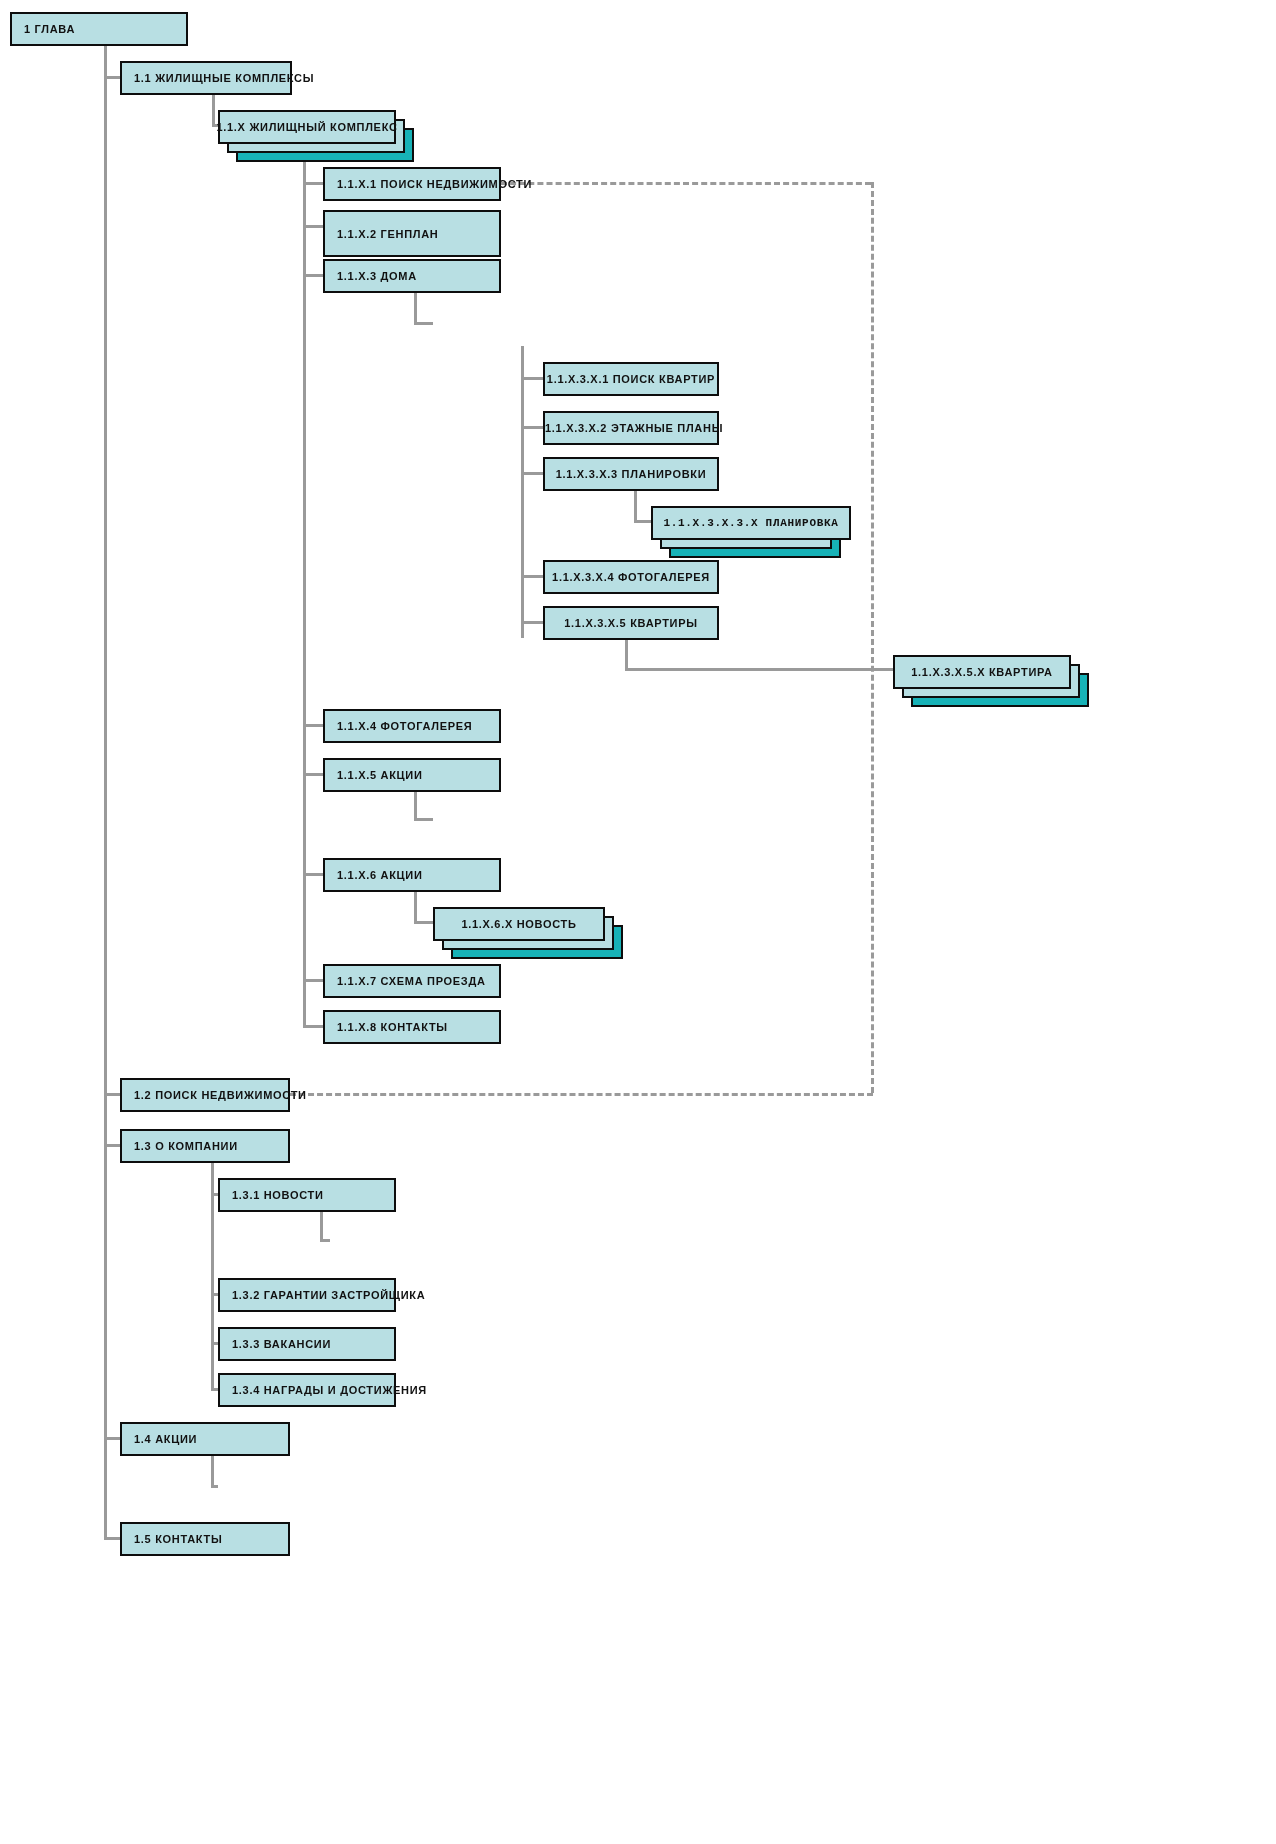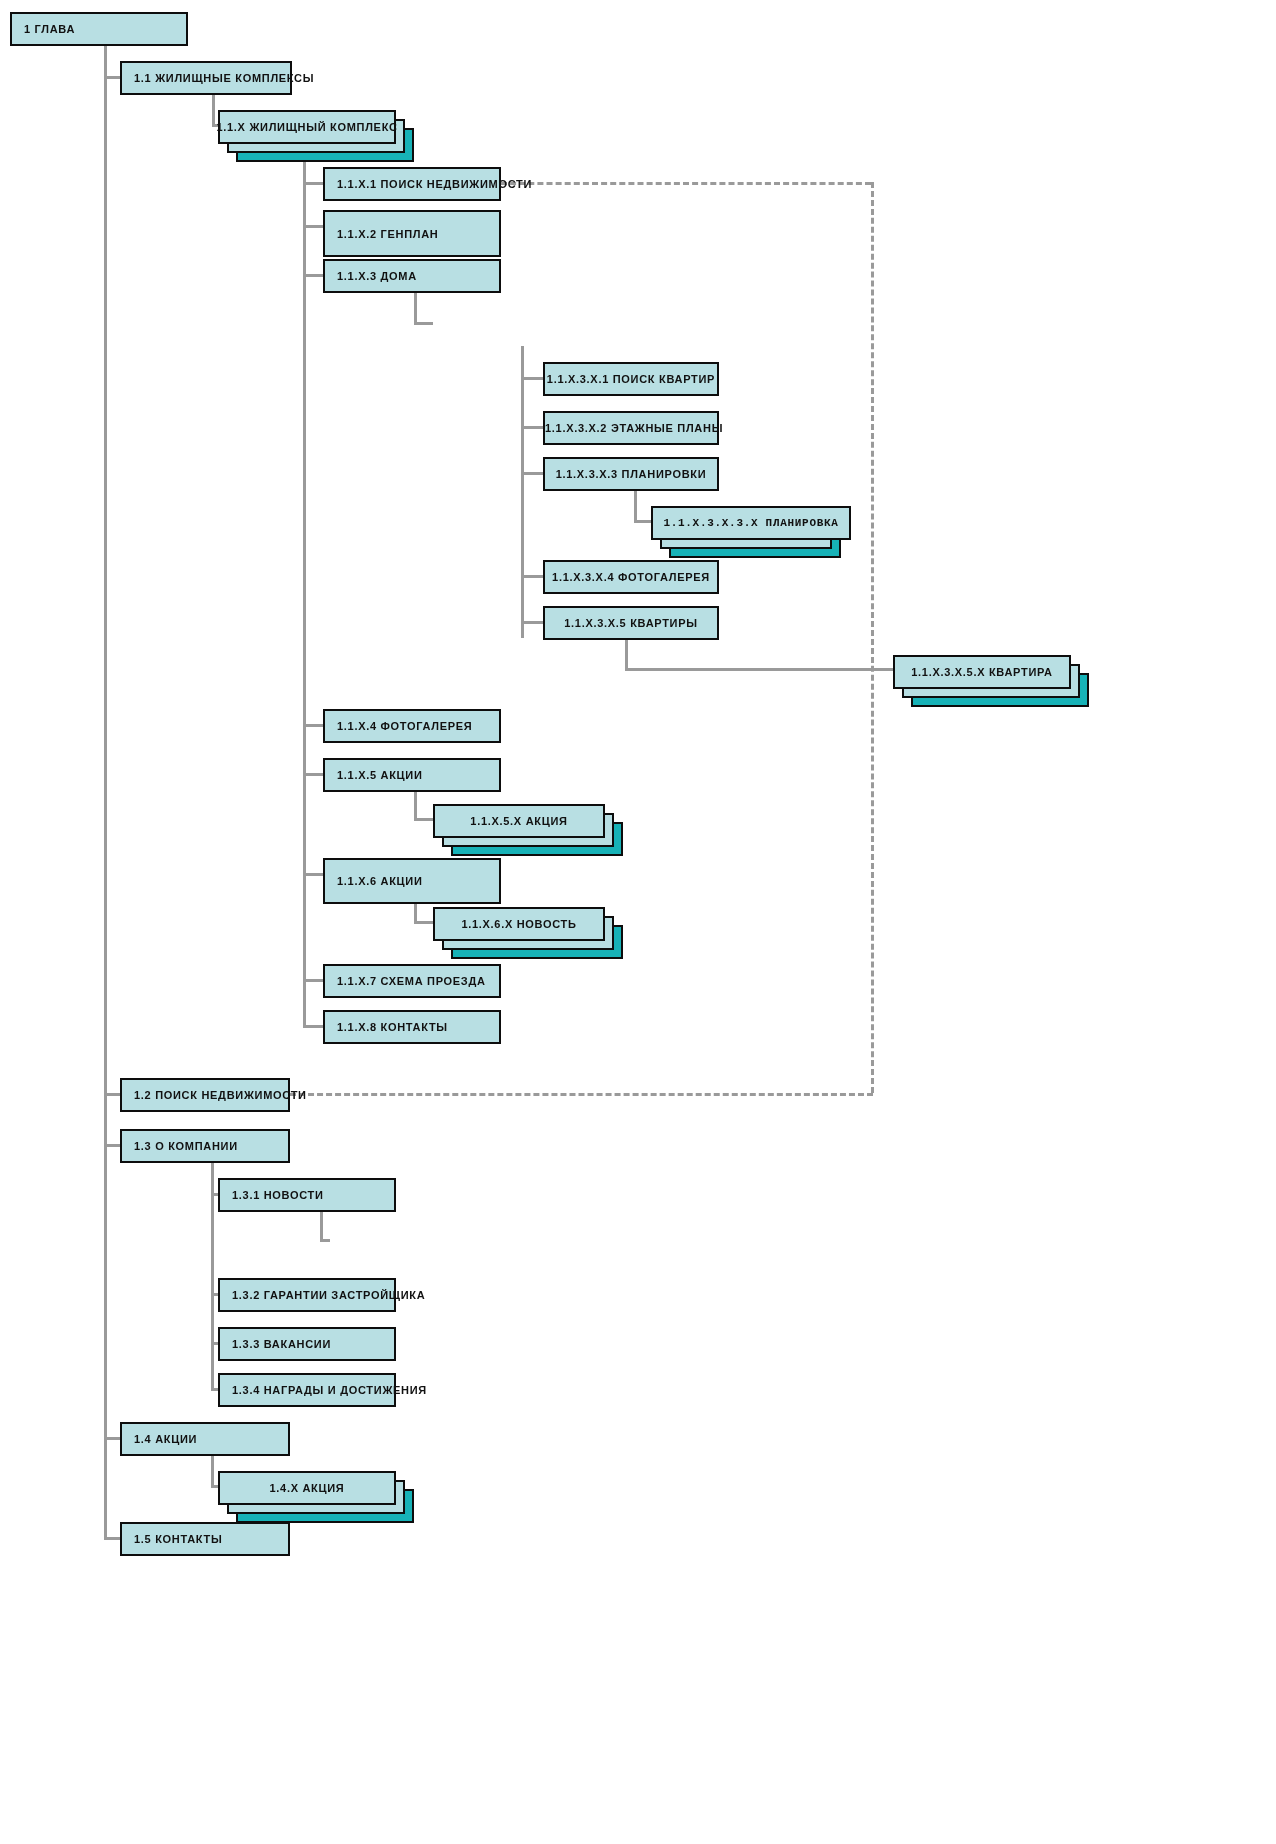--- a/index.html
+++ b/index.html
@@ -135,28 +135,21 @@
       <div class="front" style="width: 178px; height: 34px;">
         <span class="lbl">1.1.X.3.X.5.X КВАРТИРА</span>
       </div>
     </div>
     <div class="node" style="left: 323px; top: 709px; width: 178px; height: 34px;">
       <span class="lbl">1.1.X.4 ФОТОГАЛЕРЕЯ</span>
     </div>
     <div class="node" style="left: 323px; top: 758px; width: 178px; height: 34px;">
       <span class="lbl">1.1.X.5 АКЦИИ</span>
     </div>
-    <div class="stack" style="left: 433px; top: 804px; width: 190px; height: 52px;">
-      <div class="sh sh2" style="left: 18px; top: 18px; width: 172px; height: 34px;"></div>
-      <div class="sh sh1" style="left: 9px; top: 9px; width: 172px; height: 34px;"></div>
-      <div class="front" style="width: 172px; height: 34px;">
-        <span class="lbl">1.1.X.5.X АКЦИЯ</span>
-      </div>
-    </div>
-    <div class="node" style="left: 323px; top: 858px; width: 178px; height: 46px;">
+    <div class="node" style="left: 323px; top: 858px; width: 178px; height: 34px;">
       <span class="lbl">1.1.X.6 АКЦИИ</span>
     </div>
     <div class="stack" style="left: 433px; top: 907px; width: 190px; height: 64px;">
       <div class="sh sh2" style="left: 18px; top: 18px; width: 172px; height: 34px;"></div>
       <div class="sh sh1" style="left: 9px; top: 9px; width: 172px; height: 34px;"></div>
       <div class="front" style="width: 172px; height: 34px;">
         <span class="lbl">1.1.X.6.X НОВОСТЬ</span>
       </div>
     </div>
     <div class="node" style="left: 323px; top: 964px; width: 178px; height: 34px;">
@@ -179,23 +172,16 @@
     </div>
     <div class="node" style="left: 218px; top: 1327px; width: 178px; height: 34px;">
       <span class="lbl">1.3.3 ВАКАНСИИ</span>
     </div>
     <div class="node" style="left: 218px; top: 1373px; width: 178px; height: 34px;">
       <span class="lbl">1.3.4 НАГРАДЫ И ДОСТИЖЕНИЯ</span>
     </div>
     <div class="node" style="left: 120px; top: 1422px; width: 170px; height: 34px;">
       <span class="lbl">1.4 АКЦИИ</span>
     </div>
-    <div class="stack" style="left: 218px; top: 1471px; width: 196px; height: 52px;">
-      <div class="sh sh2" style="left: 18px; top: 18px; width: 178px; height: 34px;"></div>
-      <div class="sh sh1" style="left: 9px; top: 9px; width: 178px; height: 34px;"></div>
-      <div class="front" style="width: 178px; height: 34px;">
-        <span class="lbl">1.4.X АКЦИЯ</span>
-      </div>
-    </div>
     <div class="node" style="left: 120px; top: 1522px; width: 170px; height: 34px;">
       <span class="lbl">1.5 КОНТАКТЫ</span>
     </div>
   </div>
 
 </body></html>

